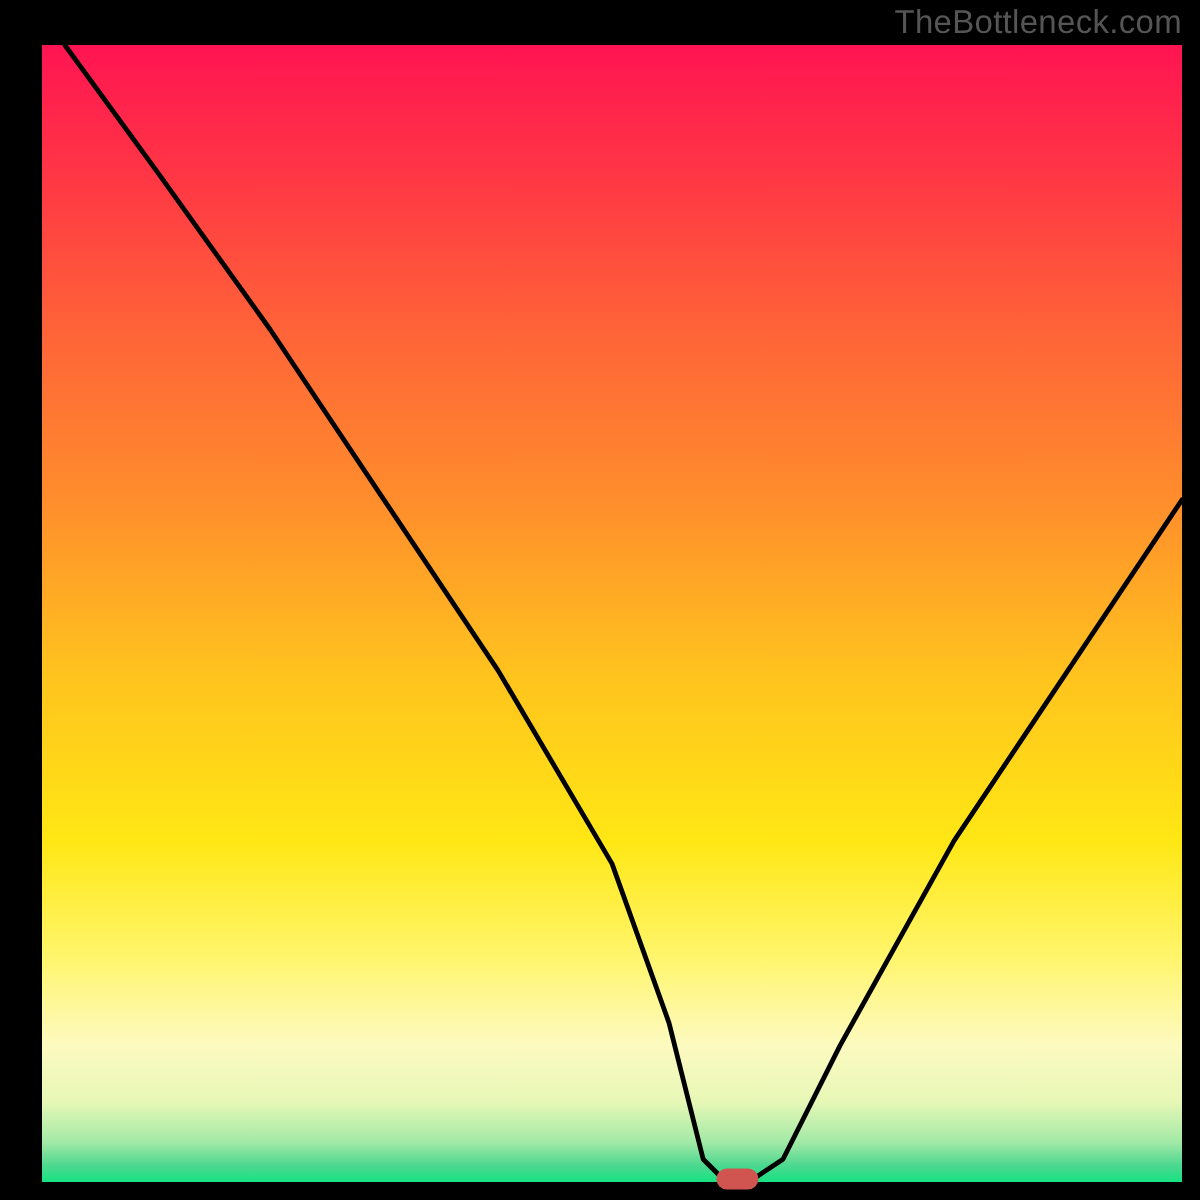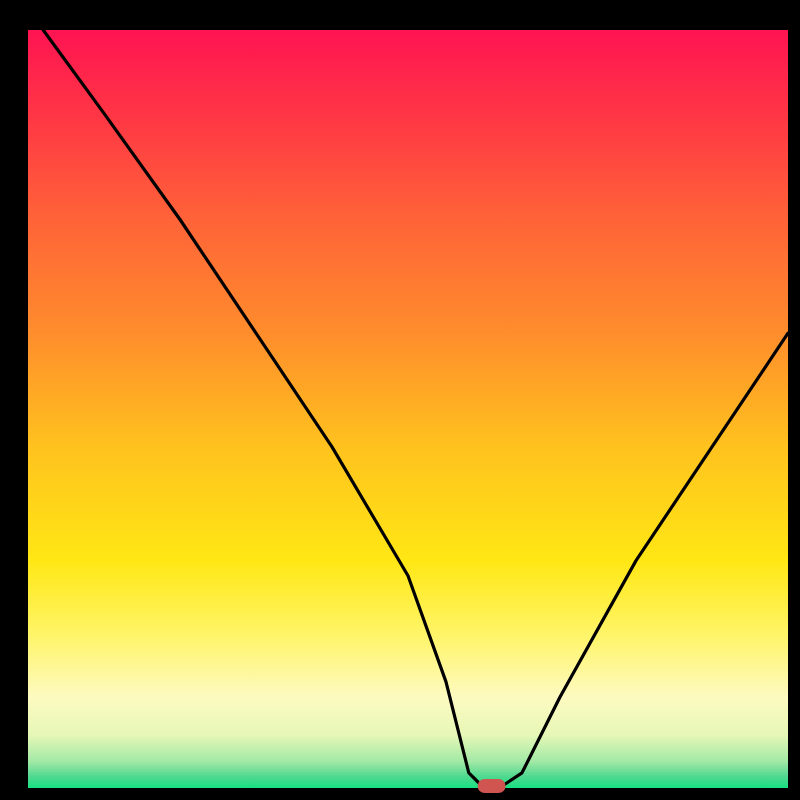--- a/index.html
+++ b/index.html
@@ -32,20 +32,21 @@
     left: 0;
     width: 800px;
     height: 800px;
     z-index: 2;
   }
 </style>
 </head>
 <body>
 
 <div class="container">
+  <div class="watermark">TheBottleneck.com</div>
   <svg id="chart-svg" viewBox="0 0 800 800">
       <defs>
         <linearGradient id="bg-grad" x1="0" y1="0" x2="0" y2="1">
           <stop offset="0.00%" stop-color="#ff1452"></stop>
           <stop offset="12.00%" stop-color="#ff3844"></stop>
           <stop offset="25.00%" stop-color="#ff6338"></stop>
           <stop offset="40.00%" stop-color="#ff8d2c"></stop>
           <stop offset="55.00%" stop-color="#ffc21e"></stop>
           <stop offset="70.00%" stop-color="#ffe714"></stop>
           <stop offset="80.00%" stop-color="#fff56a"></stop>

